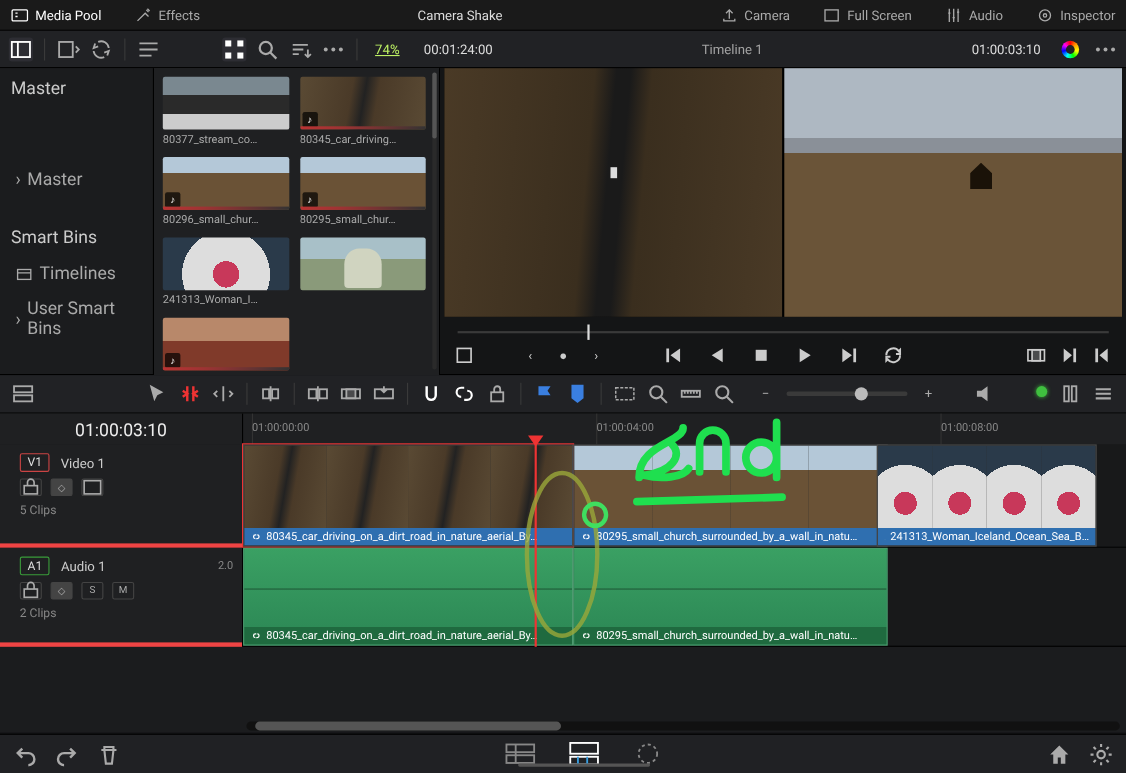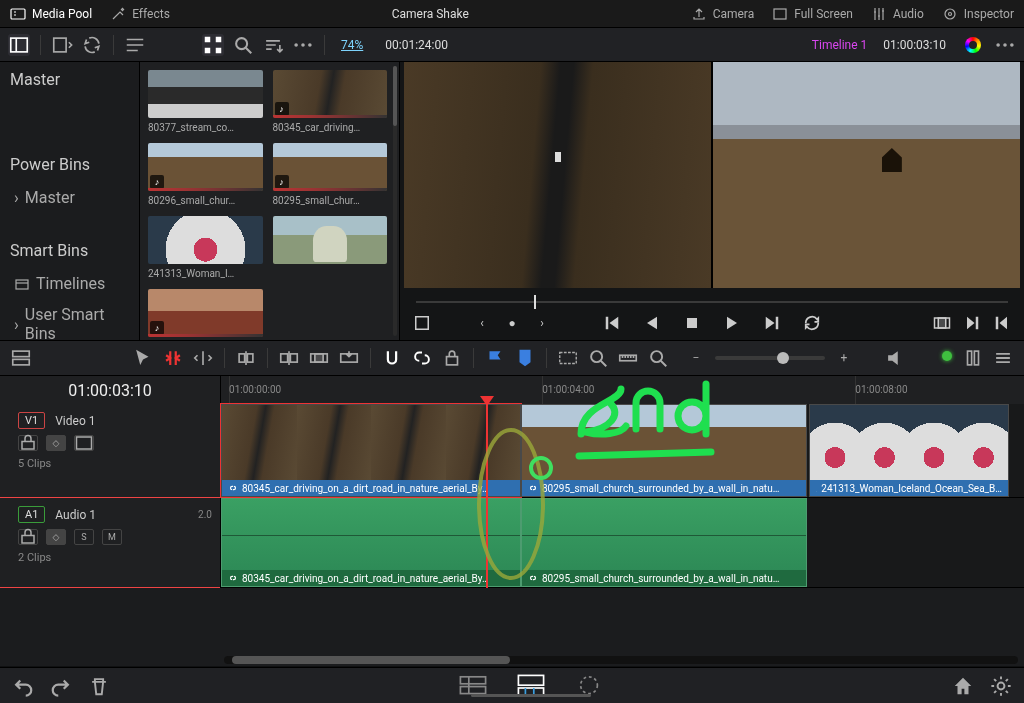--- a/index.html
+++ b/index.html
@@ -1,30 +1,30 @@
 <!DOCTYPE html>
 <html><head>
 <meta charset="utf-8">
 <style>
 * { margin:0; padding:0; box-sizing:border-box; font-family:-apple-system,BlinkMacSystemFont,"Segoe UI",Roboto,sans-serif; user-select:none; }
 body { background:#101112; color:#ccc; width:1024px; height:703px; overflow:hidden; font-size:12px; }
 .topbar { height:28px; background:#1a1a1a; display:flex; align-items:center; padding:0 10px; border-bottom:1px solid #000; }
-.topbar .left,.topbar .right { display:flex; gap:18px; align-items:center; }
+.topbar .left,.topbar .right { display:flex; gap:30px; align-items:center; }
 .topbar .center { flex:1; text-align:center; color:#ddd; }
 .tab-item { display:flex; align-items:center; gap:6px; color:#aaa; cursor:pointer; }
 .tab-item.active { color:#fff; }
 .icon { width:16px; height:16px; display:inline-flex; align-items:center; justify-content:center; }
 .icon svg { width:100%; height:100%; }
 
 .toolbar { height:34px; background:#212225; display:flex; align-items:center; padding:0 8px; gap:10px; border-bottom:1px solid #000; }
 .toolbar .group { display:flex; gap:8px; align-items:center; }
 .toolbar .sep { width:1px; height:20px; background:#3a3a3a; }
-.toolbar .pct { color:#7dd3fc; padding:0 6px;text-decoration:underline; }
+.toolbar .pct { color:#bef264; padding:0 6px;text-decoration:underline; }
 .toolbar .tc { color:#ddd; padding:0 6px; font-variant-numeric:tabular-nums; }
-.toolbar .timeline-name { flex:1; text-align:right; color:#d946ef; }
+.toolbar .timeline-name { flex:1; text-align:center; color:#a3a3a3; }
 .icon-btn { width:22px; height:22px; display:flex; align-items:center; justify-content:center; color:#aaa; border-radius:3px; cursor:pointer; }
 .icon-btn.active { background:#2d2d33; color:#fff; }
 .rainbow-wheel { width:16px; height:16px; border-radius:50%; background:conic-gradient(red,orange,yellow,lime,cyan,blue,magenta,red); position:relative; }
 .rainbow-wheel::after { content:""; position:absolute; inset:4px; border-radius:50%; background:#212225; }
 
 .midrow { display:flex; height:278px; background:#18191a; }
 
 .sidebar { width:140px; background:#1b1c1e; border-right:1px solid #000; display:flex; flex-direction:column; font-size:16px; }
 .sidebar .section-title { padding:8px 10px; color:#ccc; }
 .sidebar .item { padding:6px 14px; color:#aaa; display:flex; align-items:center; gap:6px; cursor:pointer; }
@@ -64,21 +64,21 @@
 .ruler { height:28px; background:#1f2022; display:flex; }
 .ruler .tc-box { width:220px; display:flex; align-items:center; justify-content:center; color:#eee; font-variant-numeric:tabular-nums; font-size:16px; }
 .ruler .ticks { flex:1; position:relative; border-left:1px solid #000; }
 .ruler .tick { position:absolute; top:0; bottom:0; width:1px; background:#333; }
 .ruler .tick-label { position:absolute; top:8px; font-size:10px; color:#888; }
 .playhead { position:absolute; top:0; bottom:0; width:2px; background:#e33; z-index:5; }
 .playhead::before { content:""; position:absolute; top:-8px; left:-6px; border:7px solid transparent; border-top:10px solid #e33; }
 
 .tracks { display:flex; }
 .track-headers { width:220px; }
-.track-header { border-bottom:1px solid #ef4444; padding:8px 18px; background:#1f2022; }
+.track-header { border-bottom:4px solid #ef4444; padding:8px 18px; background:#1f2022; }
 .track-header .row1 { display:flex; align-items:center; gap:10px; }
 .track-badge { border:1px solid #c44; color:#ddd; padding:1px 6px; border-radius:2px; font-size:11px; }
 .track-badge.audio { border-color:#3a9c3a; }
 .track-btns { display:flex; gap:8px; margin-top:6px; align-items:center; }
 .track-btn { width:20px; height:16px; border:1px solid #444; border-radius:2px; display:flex; align-items:center; justify-content:center; font-size:9px; color:#aaa; cursor:pointer; }
 .track-count { color:#888; margin-top:6px; font-size:11px; }
 .track-header.audio .chan { position:absolute; right:8px; font-size:10px; color:#888; }
 
 .track-lanes { flex:1; position:relative; border-left:1px solid #000; }
 .lane { position:relative; border-bottom:1px solid #000; background:#18191a; }
@@ -257,21 +257,20 @@
         <circle cx="8" cy="8" r="1.3"></circle>
         <circle cx="13" cy="8" r="1.3"></circle>
       </svg>
     </div>
 </div>
 
 <div class="midrow">
   <div class="sidebar">
     <div class="section-title">Master</div>
     <div style="flex:0 0 50px"></div>
-    <div class="section-title">Power Bins</div>
     <div class="item">
       <span>›</span>
       <span>Master</span>
     </div>
     <div style="flex:0 0 20px"></div>
     <div class="section-title">Smart Bins</div>
     <div class="item sub">
       <span class="icon">
           <svg viewBox="0 0 16 16" fill="none" stroke="currentColor" stroke-width="1.2">
             <rect x="2" y="4" width="12" height="9"></rect>
@@ -635,21 +634,21 @@
               <div class="bg-church"></div>
               <div class="bg-church"></div>
             </div>
             <div class="clip-label">
               <span class="clip-link"><svg viewBox="0 0 12 12" fill="none" stroke="currentColor" stroke-width="1.4">
                   <path d="M5 8a2 2 0 0 1 0-4h1M7 4a2 2 0 0 1 0 4H6"></path>
                 </svg></span>
               <span>80295_small_church_surrounded_by_a_wall_in_natu…</span>
             </div>
           </div>
-          <div class="clip-block video" style="left: 588px; width: 200px;">
+          <div class="clip-block video" style="left: 576px; width: 200px;">
             <div class="thumb-strip">
               <div class="bg-woman"></div>
               <div class="bg-woman"></div>
               <div class="bg-woman"></div>
               <div class="bg-woman"></div>
             </div>
             <div class="clip-label">
               <span class="clip-link"><svg viewBox="0 0 12 12" fill="none" stroke="currentColor" stroke-width="1.4">
                   <path d="M5 8a2 2 0 0 1 0-4h1M7 4a2 2 0 0 1 0 4H6"></path>
                 </svg></span>

